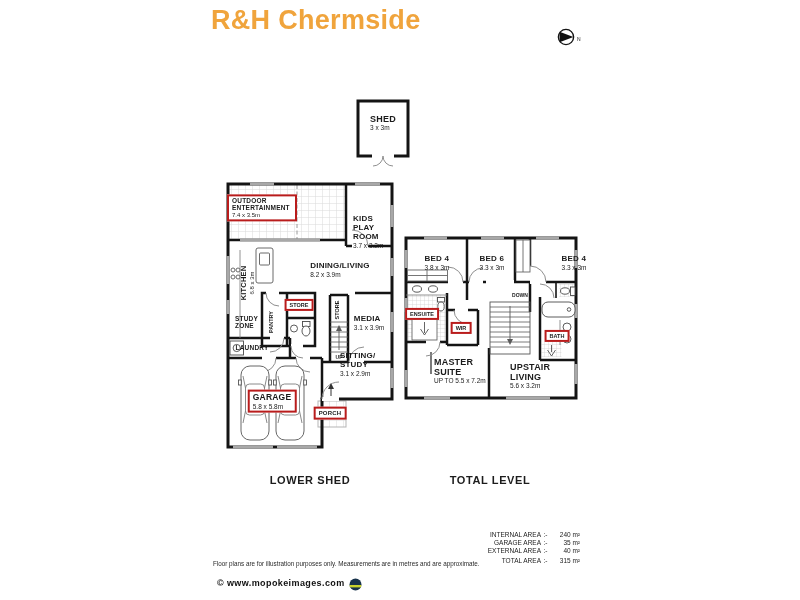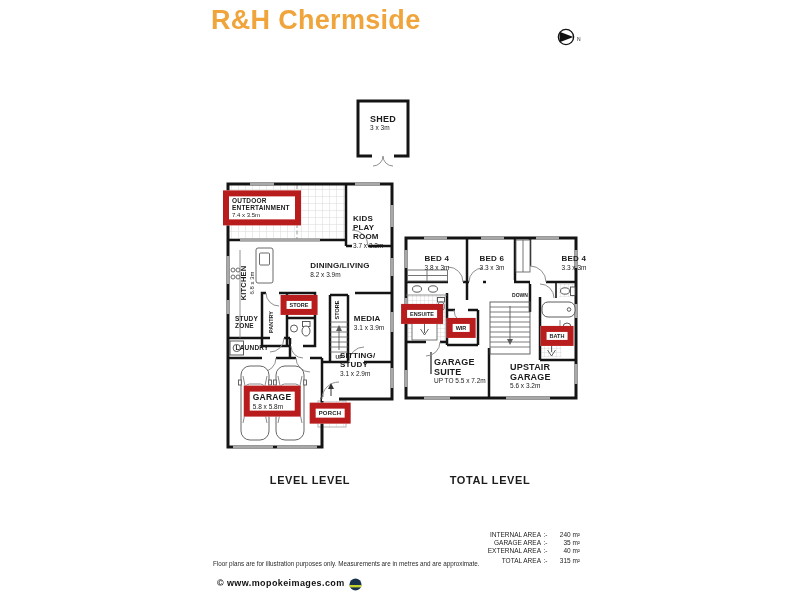--- a/index.html
+++ b/index.html
@@ -9,21 +9,21 @@
   svg.linework{position:absolute;left:0;top:0;pointer-events:none;}
   .ttl{position:absolute;left:211px;top:5px;font-size:27px;font-weight:bold;
        color:#f0a43c;letter-spacing:.3px;}
   
   .lbl{position:absolute;transform:translate(-50%,-50%);
        line-height:1.12;color:#1b1b1b;}
   .vlbl{position:absolute;transform:translate(-50%,-50%) rotate(-90deg);
         text-align:center;white-space:nowrap;line-height:1.15;color:#1b1b1b;}
   .nm{font-weight:bold;display:block;letter-spacing:.2px;}
   .dm{display:block;white-space:nowrap;font-weight:normal;}
-  .boxed{background:#fff;border:6px solid #b91c1c;padding:1px 3px;}
+  .boxed{background:#fff;border:2px solid #b91c1c;padding:1px 3px;}
   .lvl{position:absolute;transform:translate(-50%,-50%);font-size:11px;
        font-weight:bold;letter-spacing:.6px;white-space:nowrap;}
   .tiny{font-size:6px;font-weight:bold;}
   
   .areas{position:absolute;right:220px;top:531px;font-size:6.5px;line-height:7.8px;}
   .arow{display:flex;justify-content:flex-end;align-items:baseline;}
   .arow .al{text-align:right;}
   .arow .as{width:9px;text-align:center;}
   .arow .av{width:30px;text-align:right;}
   .arow.total{margin-top:3px;}
@@ -336,35 +336,35 @@
 
   <div class="lbl boxed tiny" style="left:422px;top:314px;font-size:5.5px;white-space:nowrap;">ENSUITE</div>
 
   <div class="lbl boxed tiny" style="left:461px;top:328px;font-size:5.5px;white-space:nowrap;">WIR</div>
 
   <div class="lbl boxed tiny" style="left:557px;top:336px;font-size:5.5px;white-space:nowrap;">BATH</div>
 
   <div class="lbl tiny" style="left:520px;top:296px;font-size:5px;">DOWN</div>
 
   <div class="lbl" style="left:459px;top:371px;width:50px;font-size:9px;">
-    <span class="nm">GARAGE SUITE</span>
+    <span class="nm">MASTER SUITE</span>
     <span class="dm" style="font-size:6.5px;">UP TO 5.5 x 7.2m</span>
   </div>
 
   <div class="lbl" style="left:533px;top:376px;width:46px;font-size:9px;">
-    <span class="nm">UPSTAIR GARAGE</span>
+    <span class="nm">UPSTAIR LIVING</span>
     <span class="dm" style="font-size:6.5px;">5.6 x 3.2m</span>
   </div>
 
   <div class="lbl" style="left:383px;top:123px;font-size:9px;white-space:nowrap;">
     <span class="nm">SHED</span>
     <span class="dm" style="font-size:6.5px;">3 x 3m</span>
   </div>
 
-  <div class="lvl" style="left:310px;top:480px;">LEVEL LEVEL</div>
+  <div class="lvl" style="left:310px;top:480px;">LOWER SHED</div>
   <div class="lvl" style="left:490px;top:480px;">TOTAL LEVEL</div>
 
   <div class="areas">
     <div class="arow">
       <span class="al">INTERNAL AREA</span>
       <span class="as">:-</span>
       <span class="av">240 m²</span>
     </div>
     <div class="arow">
       <span class="al">GARAGE AREA</span>

